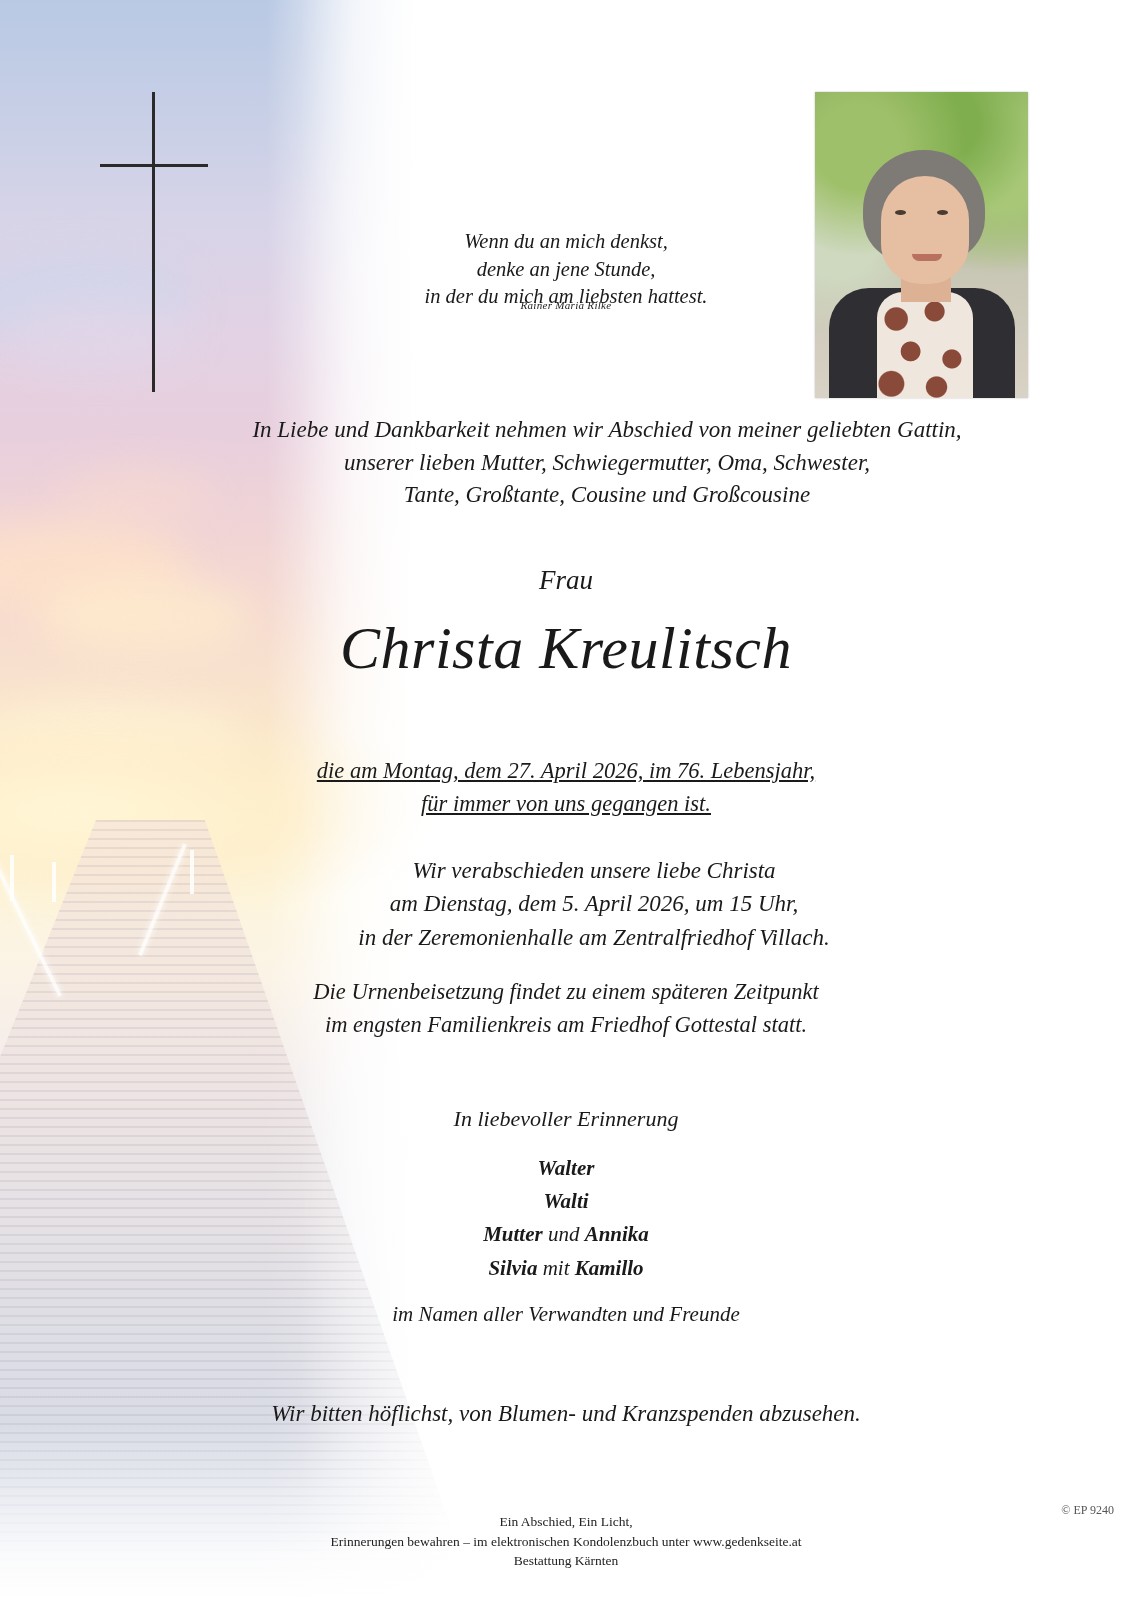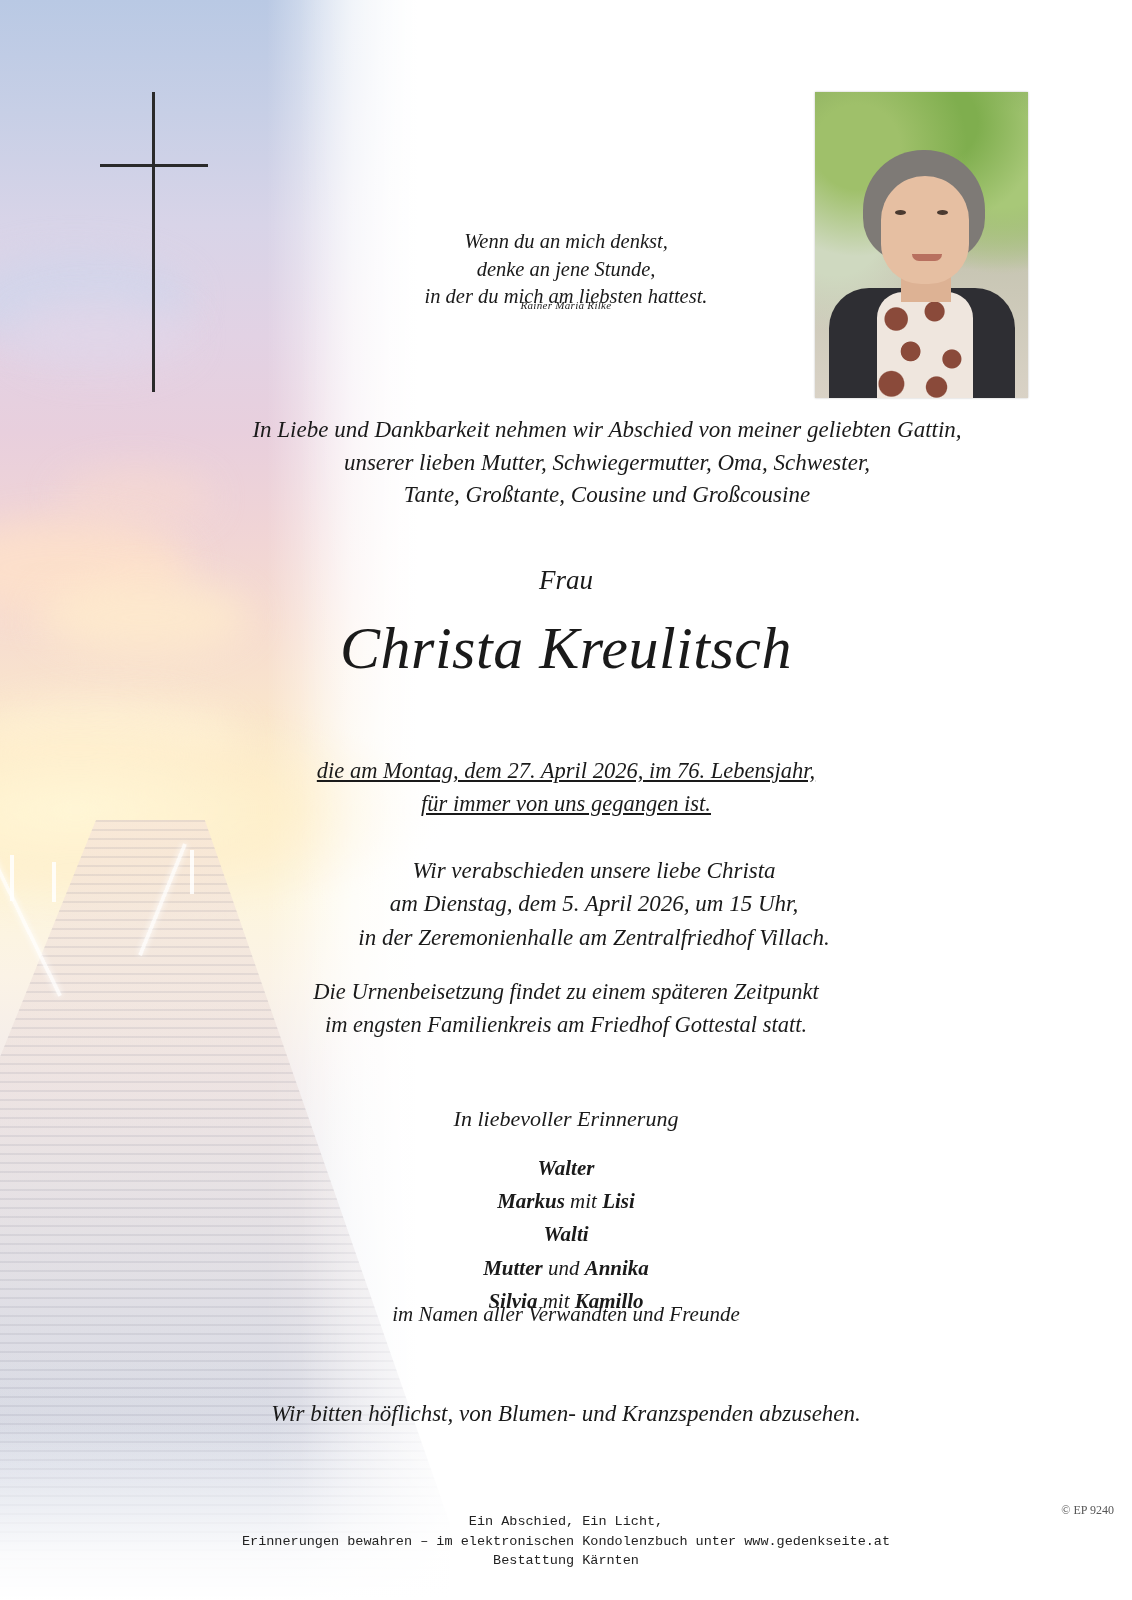--- a/index.html
+++ b/index.html
@@ -261,21 +261,20 @@
 
   .footer {
     position: absolute;
     top: 1512px;
     width: 100%;
     text-align: center;
     font-size: 13.5px;
     line-height: 1.45;
     font-style: normal;
     color: #222;
-    font-family: Liberation Mono, monospace;
   }
   .copyright {
     position: absolute;
     right: 18px;
     top: 1503px;
     font-size: 12px;
     color: #555;
     font-style: normal;
   }
 </style>
@@ -359,23 +358,20 @@
       <div>im engsten Familienkreis am Friedhof Gottestal statt.</div>
     </div>
 
     <div class="tblock memory">In liebevoller Erinnerung</div>
 
     <div class="tblock family">
       <div>
         <b>Walter</b><span class="lc"></span><b></b>
       </div>
       <div>
-        <b>Markus</b><span class="lc"> mit </span><b>Lisi</b>
-      </div>
-      <div>
         <b>Walti</b><span class="lc"></span><b></b>
       </div>
       <div>
         <b>Mutter</b><span class="lc"> und </span><b>Annika</b>
       </div>
       <div>
         <b>Silvia</b><span class="lc"> mit </span><b>Kamillo</b>
       </div>
     </div>
 

